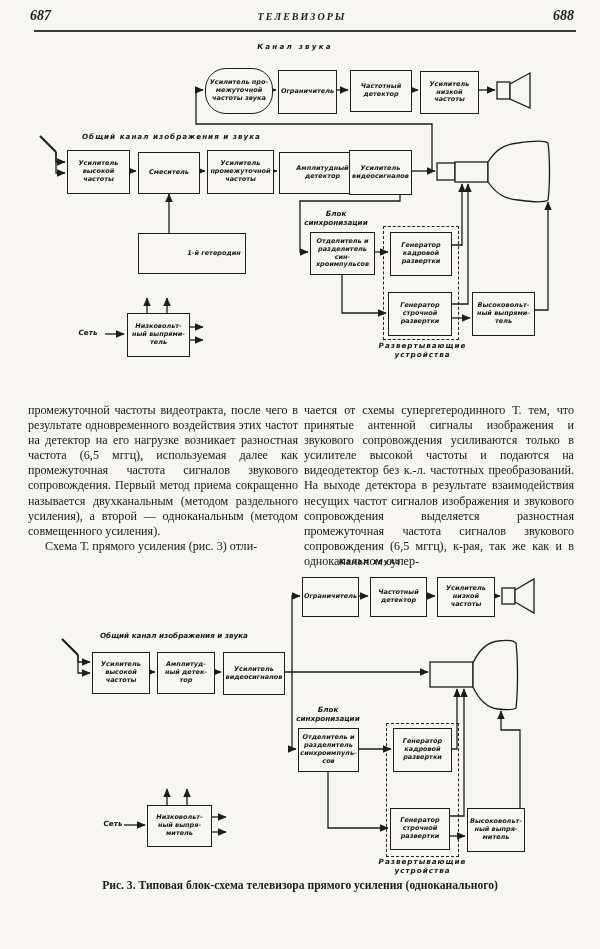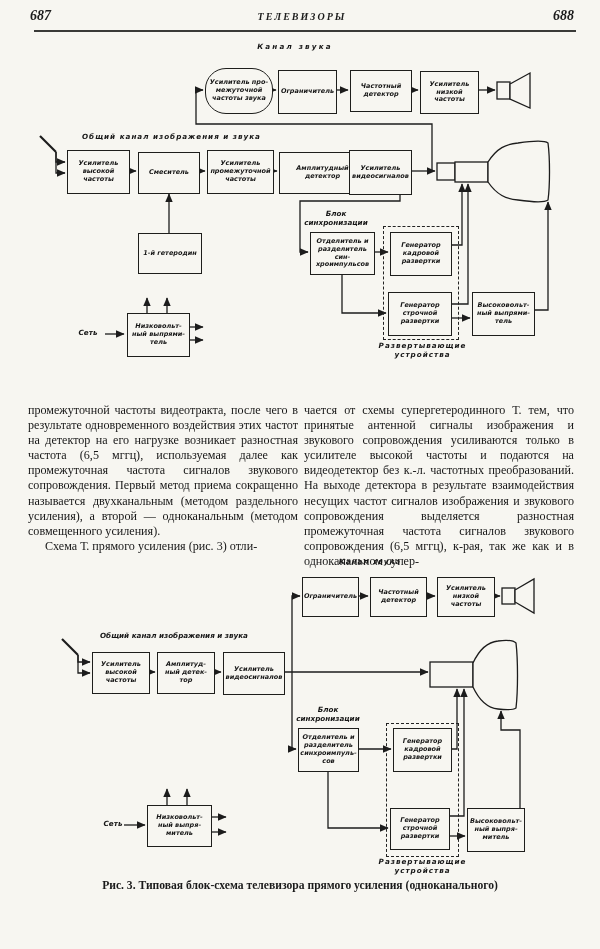--- a/index.html
+++ b/index.html
@@ -146,21 +146,21 @@
 частоты</span>
       </div>
     <div class="blk" style="left:279px;top:112px;width:59px;height:40px;padding-left:13px;">
         <span>Амплитудный
 детектор</span>
       </div>
     <div class="blk" style="left:349px;top:110px;width:61px;height:43px;">
         <span>Усилитель
 видеосигналов</span>
       </div>
-    <div class="blk" style="left:138px;top:193px;width:62px;height:39px;">
+    <div class="blk" style="left:138px;top:193px;width:62px;height:39px;padding-left:44px;">
         <span>1-й гетеродин</span>
       </div>
     <div class="blk" style="left:310px;top:192px;width:63px;height:41px;">
         <span>Отделитель и
 разделитель син-
 хроимпульсов</span>
       </div>
     <div class="blk" style="left:390px;top:192px;width:60px;height:42px;">
         <span>Генератор
 кадровой

